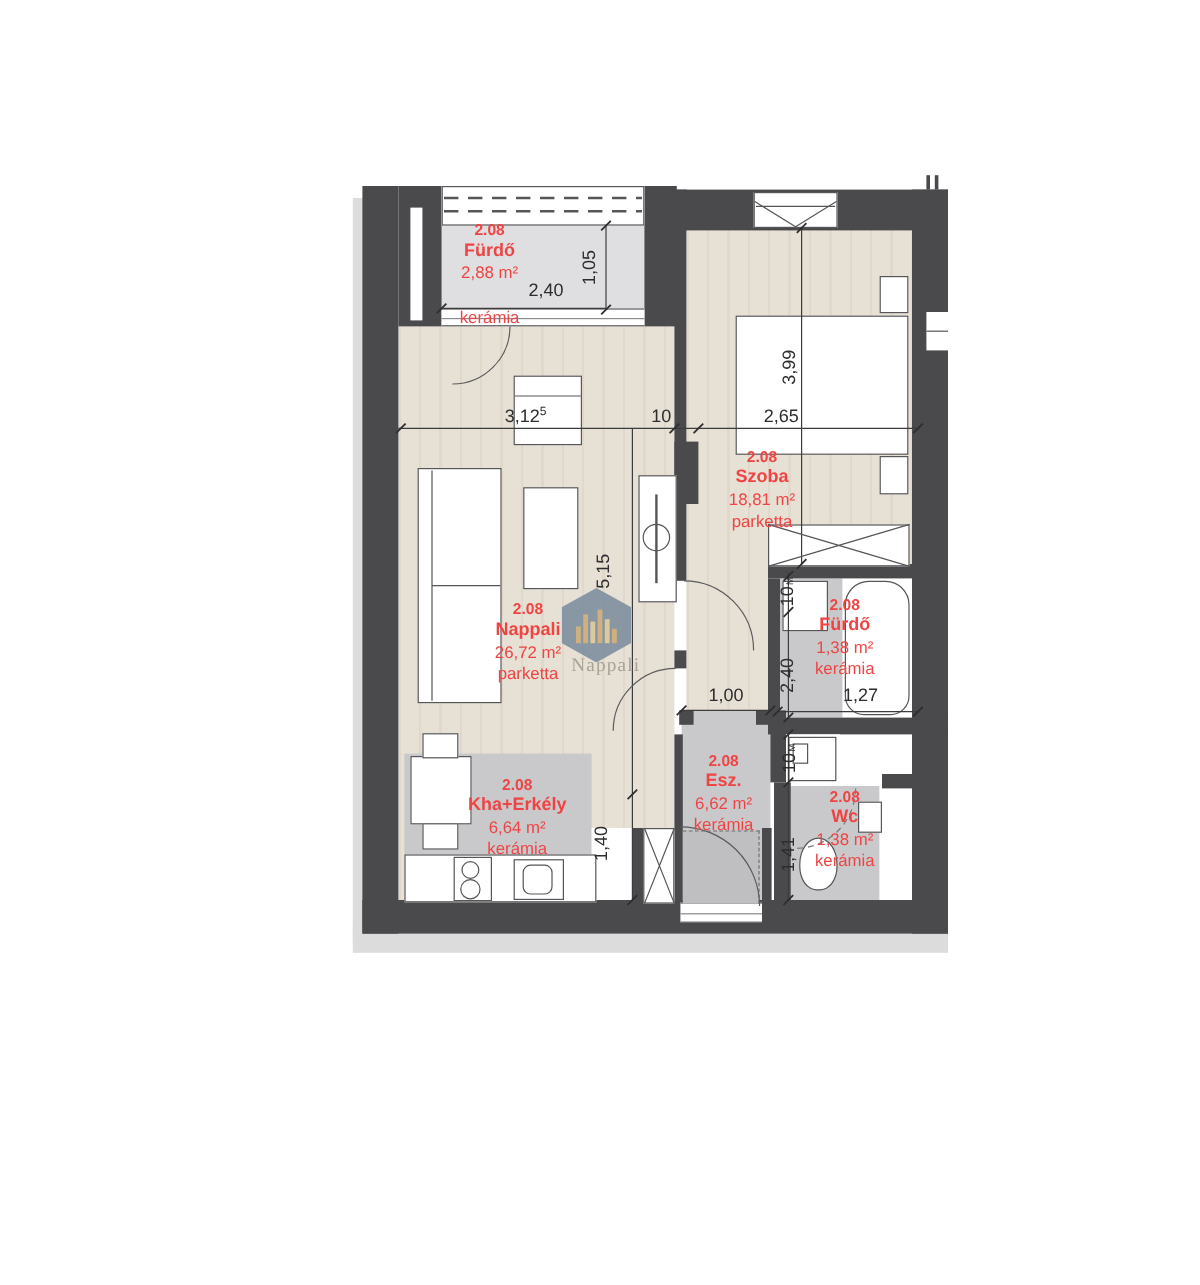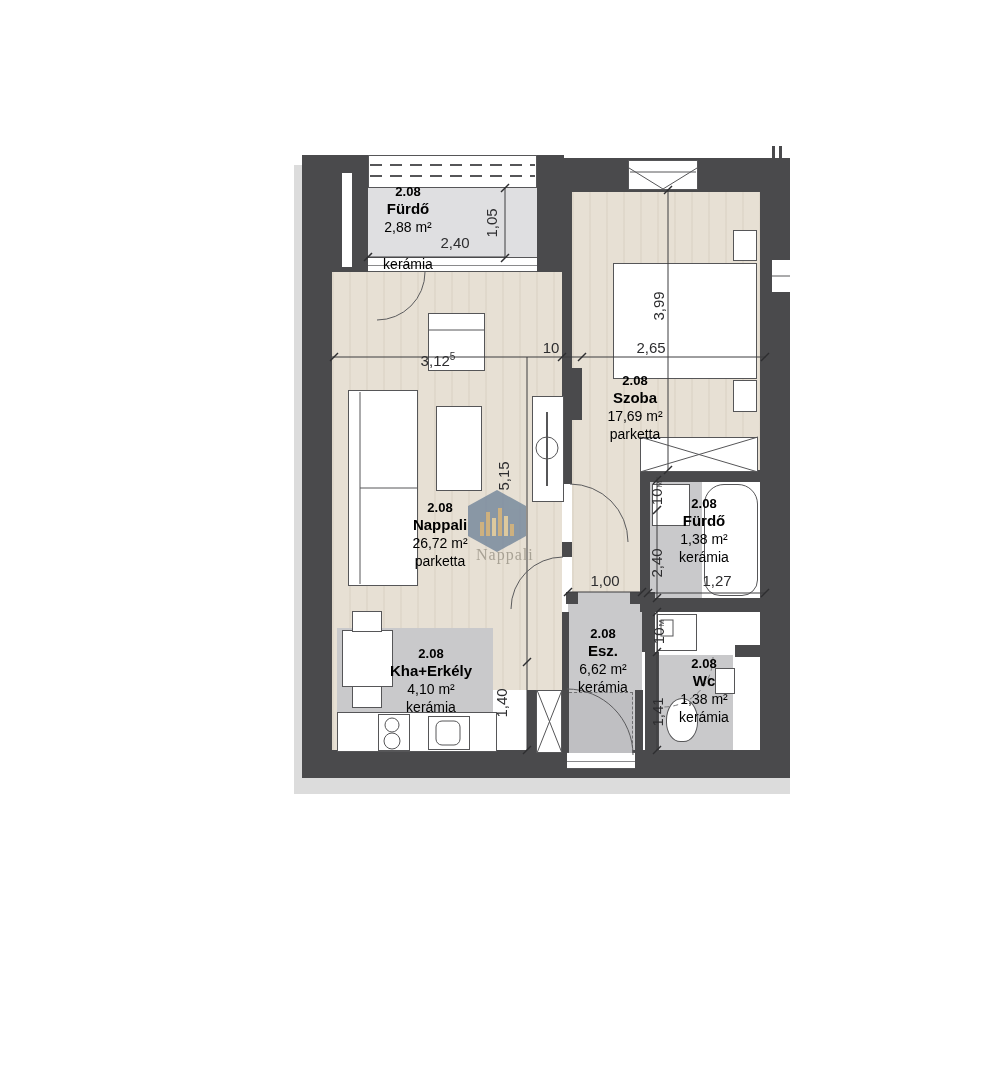--- a/index.html
+++ b/index.html
@@ -10,21 +10,21 @@
   .shadow{position:absolute;background:#dcdcdc;}
   .floor-tan{position:absolute;background:#e7e0d4;
       background-image:repeating-linear-gradient(90deg,rgba(90,70,40,0.05) 0 2px,rgba(0,0,0,0) 2px 17px);}
   .floor-gray{position:absolute;background:#c9c9cb;}
   .floor-balc{position:absolute;background:#dfdfe1;}
   .white{position:absolute;background:#ffffff;}
   .furn{position:absolute;background:#ffffff;border:1px solid #565658;box-sizing:border-box;}
   .thr{position:absolute;background:#ffffff;border-top:1.5px solid #565658;border-bottom:1.5px solid #565658;box-sizing:border-box;}
   .thr-in{position:absolute;left:0;right:0;top:50%;border-top:1px solid #8a8a8c;}
   .rail{position:absolute;background:#ffffff;border:1.5px solid #565658;box-sizing:border-box;}
-  .rl{position:absolute;text-align:center;color:#000000;line-height:1.25;z-index:40;}
+  .rl{position:absolute;text-align:center;color:#ef4444;line-height:1.25;z-index:40;}
   .rl .u{font-size:13px;font-weight:700;}
   .rl .n{font-size:15px;font-weight:700;}
   .rl .a{font-size:14px;}
   .rl .f{font-size:14px;}
   .dim{position:absolute;font-size:15px;color:#2d2d2f;white-space:nowrap;z-index:42;
        transform:translate(-50%,-50%);}
   .dim.rot{transform:translate(-50%,-50%) rotate(-90deg);}
   .dim .sup{font-size:10px;vertical-align:super;}
   .dim .mk{font-size:8px;margin-left:1px;}
   #plan-svg{position:absolute;left:0;top:0;z-index:30;pointer-events:none;}
@@ -178,21 +178,21 @@
     <div class="n">Fürdő</div>
     <div class="a">2,88 m²</div>
   </div>
   <div class="rl" style="left:377px;top:256px;width:62px;">
     <div class="f">kerámia</div>
   </div>
 
   <div class="rl" style="left:602px;top:373px;width:66px;">
     <div class="u">2.08</div>
     <div class="n">Szoba</div>
-    <div class="a">17,69 m²</div>
+    <div class="a">18,81 m²</div>
     <div class="f">parketta</div>
   </div>
 
   <div class="rl" style="left:404px;top:500px;width:72px;">
     <div class="u">2.08</div>
     <div class="n">Nappali</div>
     <div class="a">26,72 m²</div>
     <div class="f">parketta</div>
   </div>
 
@@ -206,34 +206,34 @@
   <div class="rl" style="left:572px;top:626px;width:62px;">
     <div class="u">2.08</div>
     <div class="n">Esz.</div>
     <div class="a">6,62 m²</div>
     <div class="f">kerámia</div>
   </div>
 
   <div class="rl" style="left:382px;top:646px;width:98px;">
     <div class="u">2.08</div>
     <div class="n">Kha+Erkély</div>
-    <div class="a">4,10 m²</div>
+    <div class="a">6,64 m²</div>
     <div class="f">kerámia</div>
   </div>
 
   <div class="rl" style="left:676px;top:656px;width:56px;">
     <div class="u">2.08</div>
     <div class="n">Wc</div>
     <div class="a">1,38 m²</div>
     <div class="f">kerámia</div>
   </div>
 
   <div class="dim" style="left:455px;top:242px;"><span>2,40</span></div>
   <div class="dim rot" style="left:491px;top:223px;"><span>1,05</span></div>
-  <div class="dim" style="left:438px;top:360px;"><span>3,12</span><sup class="sup">5</sup></div>
+  <div class="dim" style="left:438px;top:347px;"><span>3,12</span><sup class="sup">5</sup></div>
   <div class="dim" style="left:551px;top:347px;"><span>10</span></div>
   <div class="dim" style="left:651px;top:347px;"><span>2,65</span></div>
   <div class="dim rot" style="left:658px;top:306px;"><span>3,99</span></div>
   <div class="dim rot" style="left:503px;top:476px;"><span>5,15</span></div>
   <div class="dim rot" style="left:501px;top:703px;"><span>1,40</span></div>
   <div class="dim" style="left:605px;top:580px;"><span>1,00</span></div>
   <div class="dim rot" style="left:656px;top:493px;"><span>10</span><span class="mk">M</span></div>
   <div class="dim rot" style="left:656px;top:563px;"><span>2,40</span></div>
   <div class="dim" style="left:717px;top:580px;"><span>1,27</span></div>
   <div class="dim rot" style="left:658px;top:632px;"><span>10</span><span class="mk">M</span></div>

